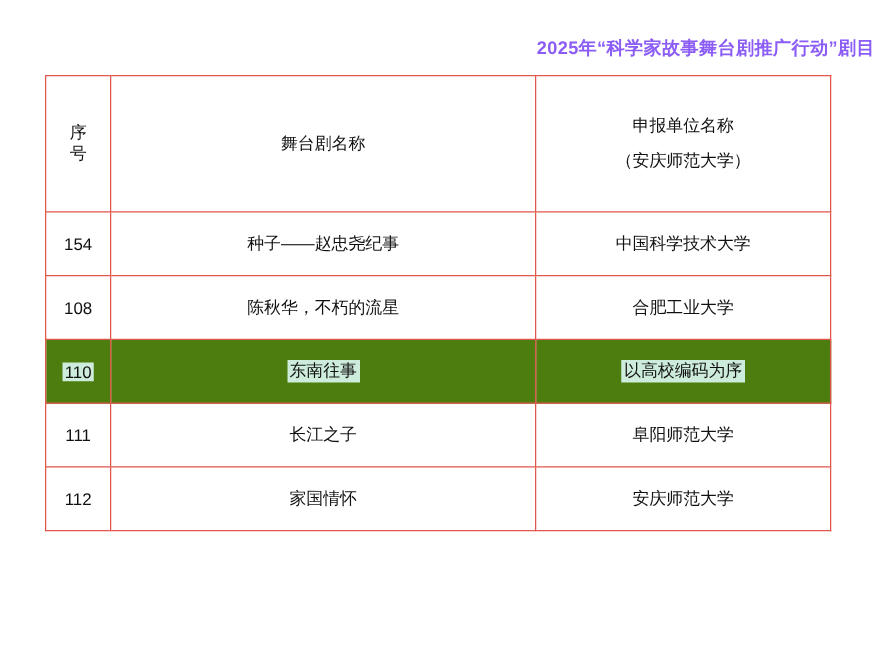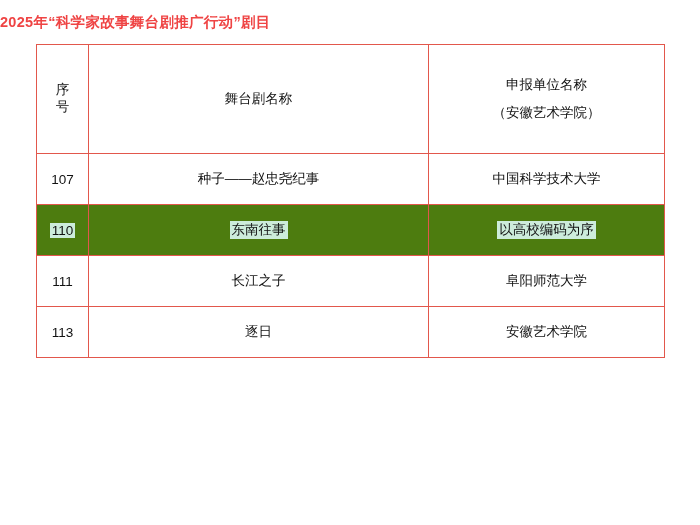--- a/index.html
+++ b/index.html
@@ -14,27 +14,28 @@
     color: #000000;
     overflow: hidden;
   }
   .page {
     position: relative;
     width: 700px;
     height: 525px;
     box-sizing: border-box;
   }
   .doc-title {
-    text-align: left;
+    text-align: right;
     font-size: 14.5px;
     font-weight: bold;
     letter-spacing: 0.3px;
     padding-top: 13px;
     padding-bottom: 12px;
-    color: #ef4444;
+    color: #8b5cf6;
+    margin-top: 16px;
   }
   .table-wrap {
     padding: 0 36px 0 36px;
   }
   table.drama-table {
     border-collapse: collapse;
     width: 628px;
     table-layout: fixed;
   }
   table.drama-table td,
@@ -99,47 +100,52 @@
       </colgroup>
       <tbody>
         <tr class="head-row">
           <td class="head-seq">
             <span class="ch">序</span>
             <span class="ch">号</span>
           </td>
           <td>舞台剧名称</td>
           <td>
             <span class="head-unit-line1">申报单位名称</span>
-            <span class="head-unit-line2">（安徽艺术学院）</span>
+            <span class="head-unit-line2">（安庆师范大学）</span>
           </td>
         </tr>
 
         <tr class="body-row">
-          <td>107</td>
+          <td>154</td>
           <td><span class="cell-inner">种子——赵忠尧纪事</span></td>
           <td><span class="cell-inner">中国科学技术大学</span></td>
         </tr>
 
+        <tr class="body-row">
+          <td>108</td>
+          <td><span class="cell-inner">陈秋华，不朽的流星</span></td>
+          <td><span class="cell-inner">合肥工业大学</span></td>
+        </tr>
 
 
         <tr class="body-row">
           <td class="highlight"><span class="cell-inner">110</span></td>
           <td class="highlight"><span class="cell-inner">东南往事</span></td>
           <td class="highlight"><span class="cell-inner">以高校编码为序</span></td>
         </tr>
 
         <tr class="body-row">
           <td>111</td>
           <td><span class="cell-inner">长江之子</span></td>
           <td><span class="cell-inner">阜阳师范大学</span></td>
         </tr>
 
+        <tr class="body-row">
+          <td>112</td>
+          <td><span class="cell-inner">家国情怀</span></td>
+          <td><span class="cell-inner">安庆师范大学</span></td>
+        </tr>
 
-        <tr class="body-row">
-          <td>113</td>
-          <td><span class="cell-inner">逐日</span></td>
-          <td><span class="cell-inner">安徽艺术学院</span></td>
-        </tr>
       </tbody>
     </table>
   </div>
 
 </div>
 
 </body></html>

